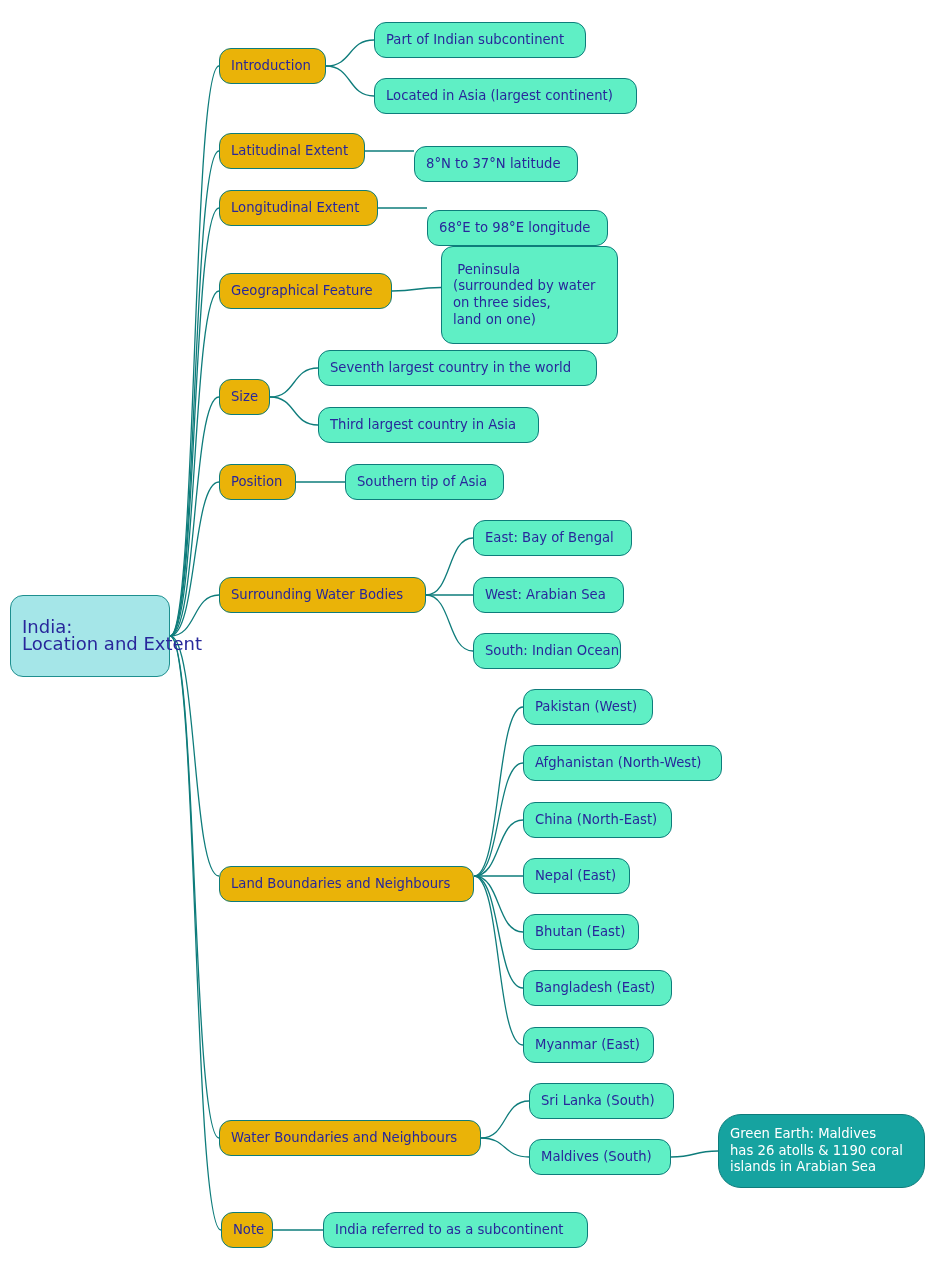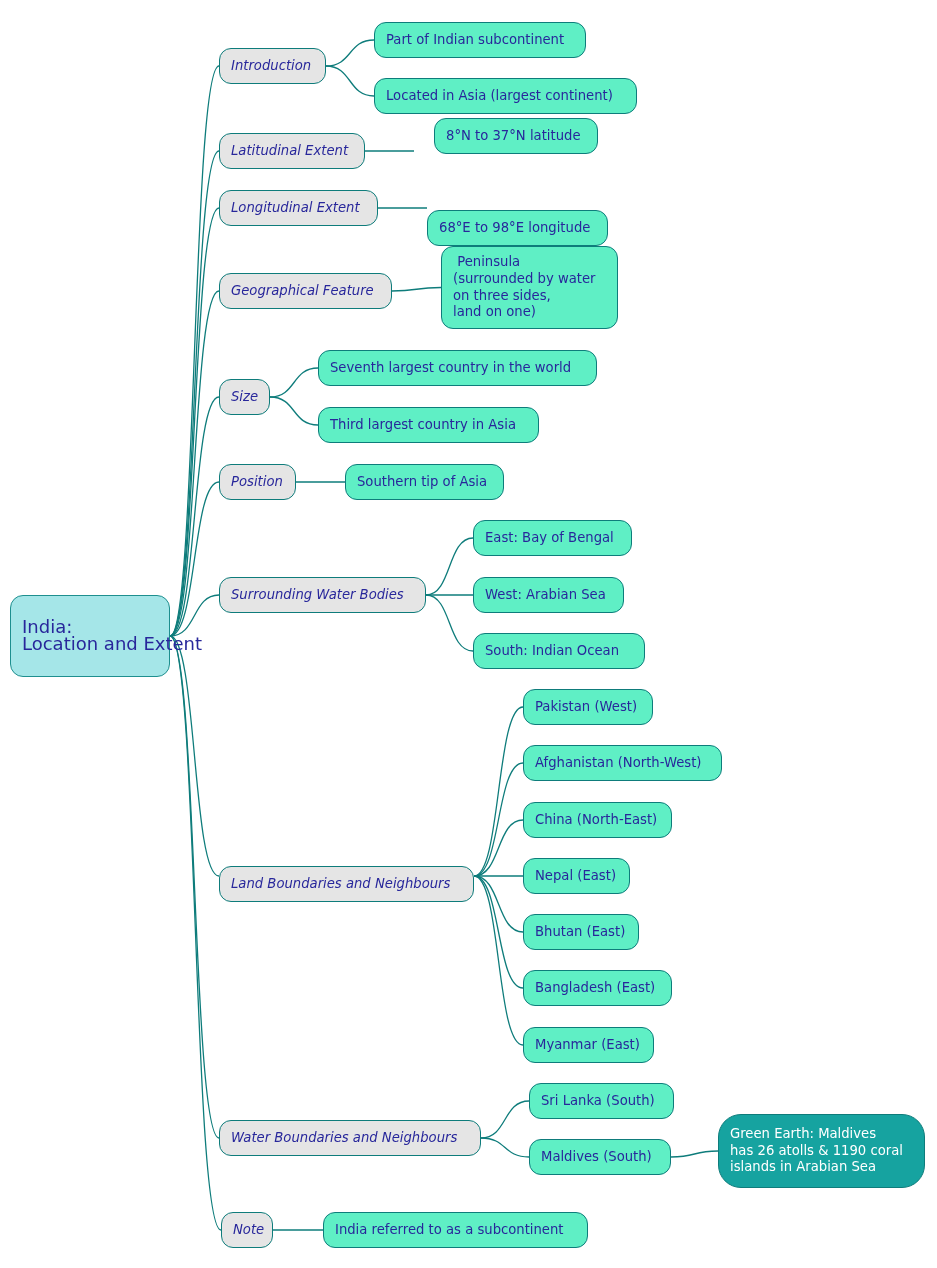--- a/index.html
+++ b/index.html
@@ -3,21 +3,21 @@
 <meta charset="utf-8">
 <style>
   html,body{margin:0;padding:0;background:#ffffff;}
   body{width:937px;height:1268px;font-family:"DejaVu Sans","Liberation Sans",sans-serif;overflow:hidden;}
   #map{position:relative;width:937px;height:1268px;}
   svg#edges{position:absolute;left:0;top:0;width:937px;height:1268px;}
   .node{position:absolute;box-sizing:border-box;display:flex;align-items:center;
         border-radius:12px;border:1.6px solid #0E7C7B;color:#28279B;
         font-size:13.2px;line-height:16.6px;padding:0 11px;white-space:pre;}
   .node.root{background:#A5E6E8;border-color:#1E8F8F;border-radius:13px;font-size:18px;}
-  .node.cat{background:#e5e5e5;font-style:italic;}
+  .node.cat{background:#eab308;}
   .node.leaf{background:#5FEFC5;}
   .node.callout{background:#16A3A0;border-color:#0E7C7B;color:#FFFFFF;border-radius:23px;}
   .node.multiline{align-items:center;}
 </style>
 </head>
 <body>
 
 <div id="map">
   <svg id="edges" viewBox="0 0 937 1268" xmlns="http://www.w3.org/2000/svg">
       <path d="M 170 636 C 196.95 636, 192.05 66, 219 66" fill="none" stroke="#0E7C7B" stroke-width="1.3"></path>
@@ -52,37 +52,37 @@
       <path d="M 671 1157 C 696.85 1157, 692.15 1151, 718 1151" fill="none" stroke="#0E7C7B" stroke-width="1.3"></path>
       <path d="M 170 636 C 198.05 636, 192.95 1230, 221 1230" fill="none" stroke="#0E7C7B" stroke-width="1.3"></path>
       <path d="M 273 1230 C 300.5 1230, 295.5 1230, 323 1230" fill="none" stroke="#0E7C7B" stroke-width="1.3"></path>
     </svg>
 <div class="node root" style="left: 10px; top: 595px; width: 160px; height: 82px;">India:
 Location and Extent</div>
     <div class="node cat" style="left: 219px; top: 48px; width: 107px; height: 36px;">Introduction</div>
     <div class="node leaf" style="left: 374px; top: 78px; width: 263px; height: 36px;">Located in Asia (largest continent)</div>
     <div class="node leaf" style="left: 374px; top: 22px; width: 212px; height: 36px;">Part of Indian subcontinent</div>
     <div class="node cat" style="left: 219px; top: 133px; width: 146px; height: 36px;">Latitudinal Extent</div>
-    <div class="node leaf" style="left: 414px; top: 118px; width: 164px; height: 36px; margin-left: 20px;">8°N to 37°N latitude</div>
+    <div class="node leaf" style="left: 414px; top: 146px; width: 164px; height: 36px;">8°N to 37°N latitude</div>
     <div class="node cat" style="left: 219px; top: 190px; width: 159px; height: 36px;">Longitudinal Extent</div>
     <div class="node leaf" style="left: 427px; top: 190px; width: 181px; height: 36px; margin-top: 20px;">68°E to 98°E longitude</div>
     <div class="node cat" style="left: 219px; top: 273px; width: 173px; height: 36px;">Geographical Feature</div>
-    <div class="node leaf multiline" style="left: 441px; top: 246px; width: 177px; height: 83px;"> Peninsula
+    <div class="node leaf multiline" style="left: 441px; top: 246px; width: 177px; height: 98px;"> Peninsula
 (surrounded by water
 on three sides,
 land on one)</div>
     <div class="node cat" style="left: 219px; top: 379px; width: 51px; height: 36px;">Size</div>
     <div class="node leaf" style="left: 318px; top: 350px; width: 279px; height: 36px;">Seventh largest country in the world</div>
     <div class="node leaf" style="left: 318px; top: 407px; width: 221px; height: 36px;">Third largest country in Asia</div>
     <div class="node cat" style="left: 219px; top: 464px; width: 77px; height: 36px;">Position</div>
     <div class="node leaf" style="left: 345px; top: 464px; width: 159px; height: 36px;">Southern tip of Asia</div>
     <div class="node cat" style="left: 219px; top: 577px; width: 207px; height: 36px;">Surrounding Water Bodies</div>
     <div class="node leaf" style="left: 473px; top: 520px; width: 159px; height: 36px;">East: Bay of Bengal</div>
     <div class="node leaf" style="left: 473px; top: 577px; width: 151px; height: 36px;">West: Arabian Sea</div>
-    <div class="node leaf" style="left: 473px; top: 633px; width: 172px; height: 36px;">South: Indian Ocean</div>
+    <div class="node leaf" style="left: 473px; top: 633px; width: 148px; height: 36px;">South: Indian Ocean</div>
     <div class="node cat" style="left: 219px; top: 858px; width: 255px; height: 36px; margin-top: 8px;">Land Boundaries and Neighbours</div>
     <div class="node leaf" style="left: 523px; top: 689px; width: 130px; height: 36px;">Pakistan (West)</div>
     <div class="node leaf" style="left: 523px; top: 745px; width: 199px; height: 36px;">Afghanistan (North-West)</div>
     <div class="node leaf" style="left: 523px; top: 802px; width: 149px; height: 36px;">China (North-East)</div>
     <div class="node leaf" style="left: 523px; top: 858px; width: 107px; height: 36px;">Nepal (East)</div>
     <div class="node leaf" style="left: 523px; top: 914px; width: 116px; height: 36px;">Bhutan (East)</div>
     <div class="node leaf" style="left: 523px; top: 970px; width: 149px; height: 36px;">Bangladesh (East)</div>
     <div class="node leaf" style="left: 523px; top: 1027px; width: 131px; height: 36px;">Myanmar (East)</div>
     <div class="node cat" style="left: 219px; top: 1120px; width: 262px; height: 36px;">Water Boundaries and Neighbours</div>
     <div class="node leaf" style="left: 529px; top: 1083px; width: 145px; height: 36px;">Sri Lanka (South)</div>

